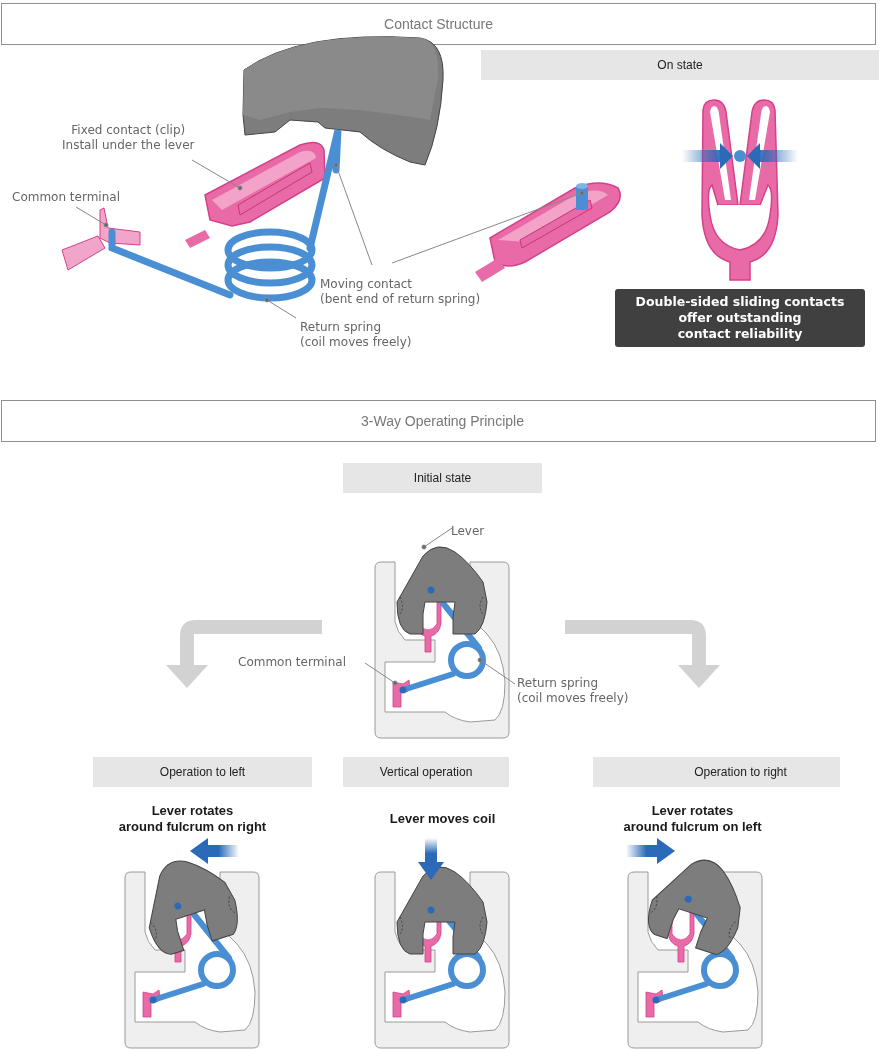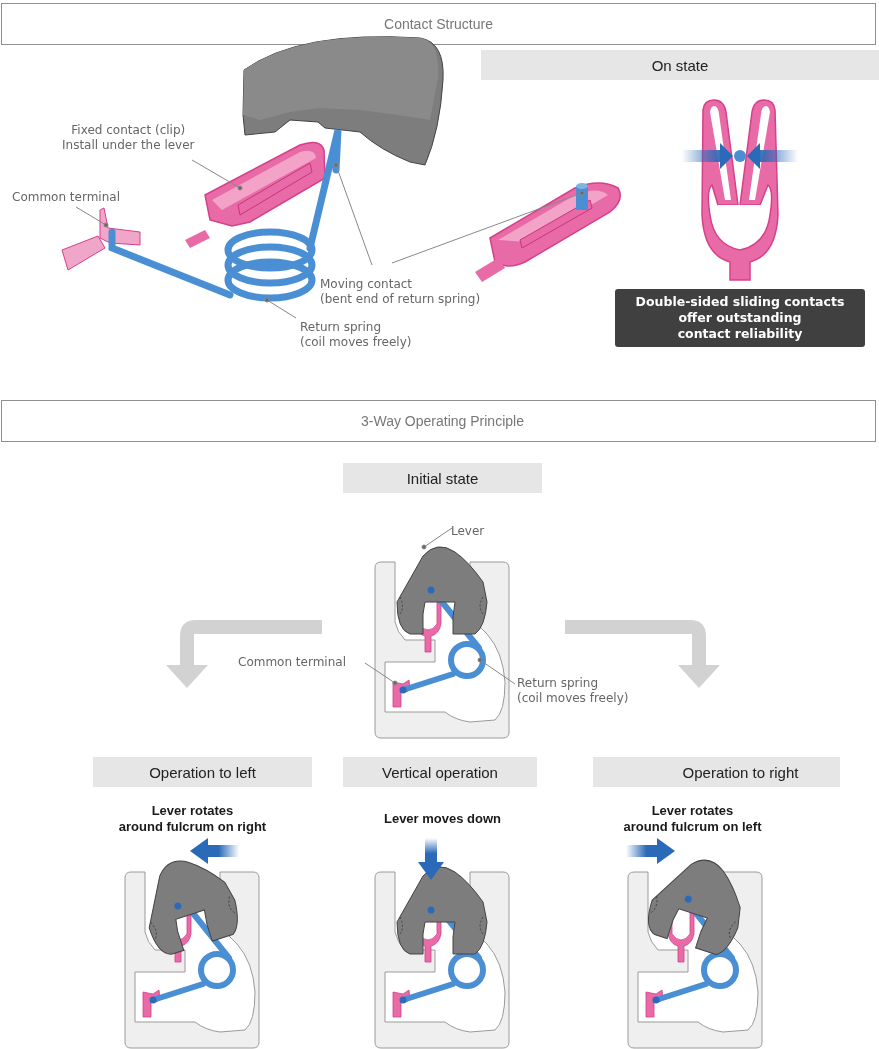--- a/index.html
+++ b/index.html
@@ -4,21 +4,21 @@
 <style>
   html, body { margin:0; padding:0; background:#ffffff; }
   body { width:879px; height:1049px; position:relative; overflow:hidden;
          font-family:"DejaVu Sans", sans-serif; }
   .section-header { position:absolute; left:1px; width:875px; height:42px;
          border:1px solid #8f8f8f; background:#fff; box-sizing:border-box;
          display:flex; align-items:center; justify-content:center;
          font-family:"Liberation Sans", sans-serif; font-size:14px; color:#777; }
   .state-label { position:absolute; background:#e6e6e6; height:30px;
          display:flex; align-items:center; justify-content:center;
-         font-family:"Liberation Sans", sans-serif; font-size:15px; color:#222; }
+         font-family:"Liberation Sans", sans-serif; font-size:12px; color:#222; }
   .callout { position:absolute; font-family:"DejaVu Sans", sans-serif; font-size:12px;
          color:#666; line-height:15px; white-space:pre; }
   .op-desc { position:absolute; font-family:"Liberation Sans", sans-serif; font-weight:bold;
          font-size:13px; color:#1a1a1a; text-align:center; line-height:16px; white-space:pre; }
   .badge { position:absolute; left:615px; top:289px; width:250px; height:58px;
          background:#404040; border-radius:3px; color:#fff; font-weight:bold;
          font-family:"DejaVu Sans", sans-serif; font-size:12.5px; line-height:16px;
          display:flex; align-items:center; justify-content:center; text-align:center; white-space:pre; }
   svg { position:absolute; overflow:visible; }
 </style>
@@ -256,24 +256,24 @@
   </svg>
 
 <div class="callout" style="left:451px;top:524px;">Lever</div>
 <div class="callout" style="left:238px;top:655px;">Common terminal</div>
 <div class="callout" style="left:517px;top:676px;">Return spring
 (coil moves freely)</div>
 
 <div class="state-label" style="left:93px;top:757px;width:219px;">
   <span>Operation to left</span>
 </div>
-<div class="state-label" style="left:343px;top:757px;width:194px;">
+<div class="state-label" style="left:343px;top:757px;width:166px;">
   <span>Vertical operation</span>
 </div>
 <div class="state-label" style="left:593px;top:757px;width:199px;padding-left:48px;">
   <span>Operation to right</span>
 </div>
 
 <div class="op-desc" style="left:93px;top:803px;width:199px;">Lever rotates
 around fulcrum on right</div>
-<div class="op-desc" style="left:343px;top:811px;width:199px;">Lever moves down</div>
+<div class="op-desc" style="left:343px;top:811px;width:199px;">Lever moves coil</div>
 <div class="op-desc" style="left:593px;top:803px;width:199px;">Lever rotates
 around fulcrum on left</div>
 
 </body></html>

